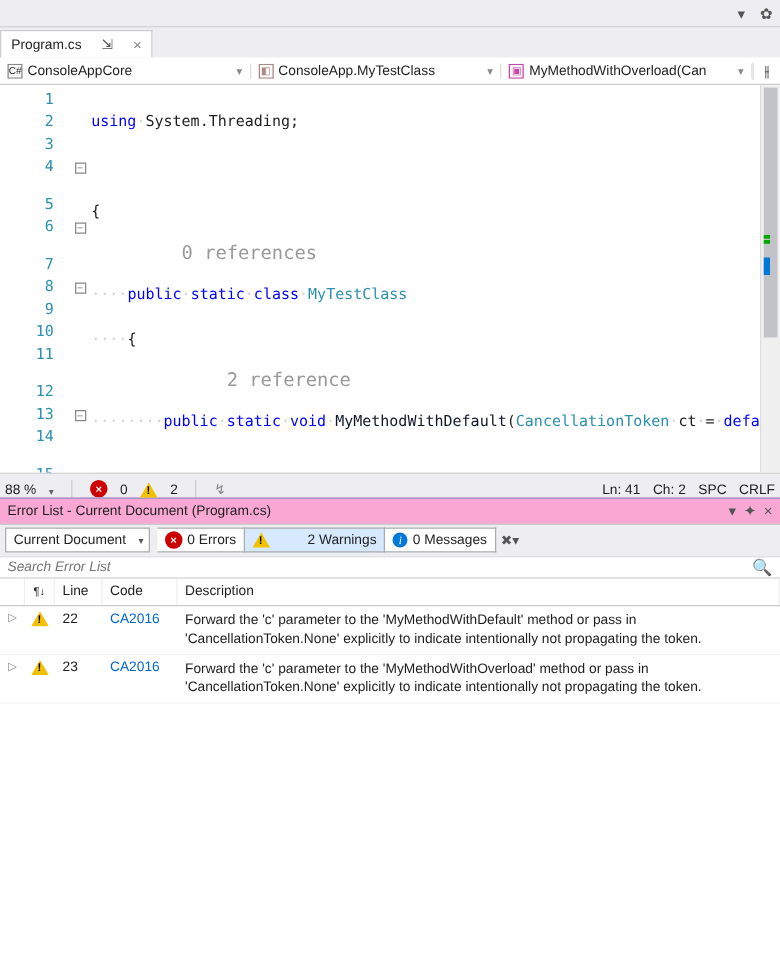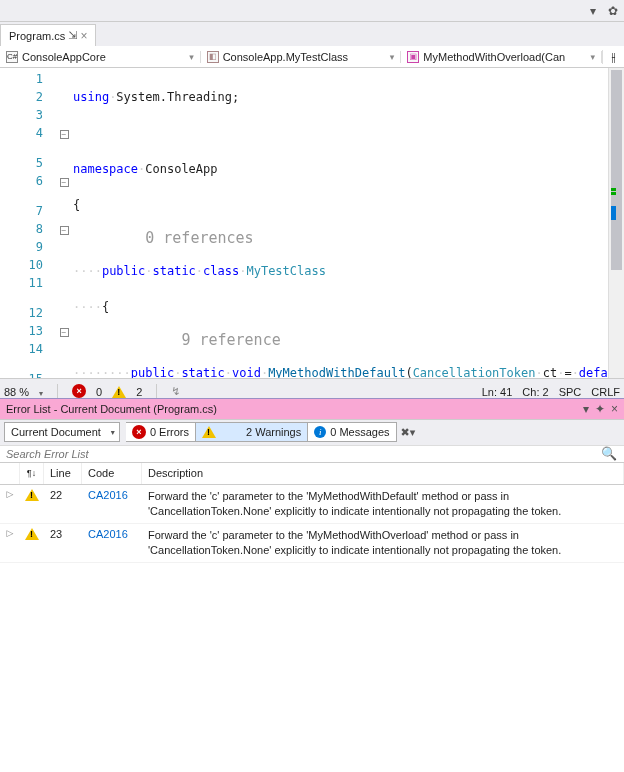--- a/index.html
+++ b/index.html
@@ -1,39 +1,39 @@
 <!DOCTYPE html>
 <html><head>
 <meta charset="utf-8">
 <style>
 * { margin: 0; padding: 0; box-sizing: border-box; }
 body { font-family: "Segoe UI", Tahoma, sans-serif; font-size: 12px; background: #eee; color: #1e1e1e; width: 624px; height: 772px; overflow: hidden; display: flex; flex-direction: column; }
 .toolbar-top { height: 22px; background: #eeeef2; border-bottom: 1px solid #ccc; display: flex; justify-content: flex-end; align-items: center; padding: 0 4px; gap: 6px; }
 .tb-icon { width: 14px; height: 14px; display: inline-flex; align-items: center; justify-content: center; color: #555; cursor: pointer; }
 .tab-bar { height: 24px; background: #eeeef2; display: flex; align-items: flex-end; }
-.tab { background: #fff; border-top: 1px solid #ccc; border-left: 1px solid #ccc; border-right: 1px solid #ccc; height: 22px; padding: 2px 8px; display: flex; align-items: center; gap: 3px; font-size: 11px; }
+.tab { background: #fff; border-top: 1px solid #ccc; border-left: 1px solid #ccc; border-right: 1px solid #ccc; height: 22px; padding: 2px 8px; display: flex; align-items: center; gap: 16px; font-size: 11px; }
 .tab .close { color: #888; cursor: pointer; font-size: 12px; }
 .tab .pin { color: #555; }
 .nav-bar { height: 22px; background: #fff; border-bottom: 1px solid #ccc; display: flex; align-items: center; }
 .nav-item { flex: 1; border-right: 1px solid #ddd; padding: 0 6px; font-size: 11px; display: flex; align-items: center; gap: 4px; overflow: hidden; white-space: nowrap; cursor: pointer; }
 .nav-item .dd { margin-left: auto; color: #888; font-size: 9px; }
 .ico-box { width: 12px; height: 12px; border: 1px solid #888; display: inline-block; font-size: 8px; line-height: 10px; text-align: center; background: #f8f8f8; }
 .ico-class { color: #a88; border-color: #a88; }
 .ico-method { color: #c4a; border-color: #c4a; }
 .editor-area { flex: 1; display: flex; background: #fff; overflow: hidden; position: relative; }
 .gutter { width: 55px; background: #fff; color: #2b91af; text-align: right; padding-right: 12px; font-family: Consolas, monospace; font-size: 12px; line-height: 18px; padding-top: 2px; }
 .fold-gutter { width: 18px; background: #fff; font-family: Consolas, monospace; font-size: 12px; line-height: 18px; padding-top: 2px; color: #888; text-align: center; position: relative; }
 .fold-gutter .fold { font-size: 8px; display: inline-block; border: 1px solid #888; width: 9px; height: 9px; line-height: 8px; text-align: center; cursor: pointer; }
 .code { flex: 1; font-family: Consolas, monospace; font-size: 12px; line-height: 18px; padding-top: 2px; white-space: pre; overflow: hidden; }
 .code .ln { height: 18px; }
 .ws { color: #d0d0d0; }
 .kw { color: #0000ff; }
 .type { color: #2b91af; }
 .id { color: #1e1e1e; }
-.mname { color: #0369a1; }
+.mname { color: #0f172a; }
 .ref { color: #999; font-size: 15px; height: 12px; line-height: 12px; }
 .vscroll { width: 16px; background: #f0f0f0; border-left: 1px solid #ddd; position: relative; }
 .vscroll .thumb { position: absolute; left: 2px; right: 2px; top: 2px; height: 200px; background: #c2c3c9; }
 .vscroll .mark { position: absolute; left: 2px; right: 2px; height: 3px; }
 .vscroll .mark.g { background: #0a0; right: 8px; }
 .vscroll .mark.b { background: #0078d7; right: 8px; }
 .status-bar { height: 20px; background: #eeeef2; border-top: 1px solid #ccc; display: flex; align-items: flex-end; font-size: 11px; padding: 0 4px; gap: 10px; }
 .status-bar .grow { flex: 1; }
 .status-bar .dd2 { font-size: 8px; color: #666; cursor: pointer; }
 .err-ico { width: 14px; height: 14px; border-radius: 50%; background: #c00; color: #fff; display: inline-flex; align-items: center; justify-content: center; font-size: 9px; font-weight: bold; }
@@ -141,26 +141,25 @@
       <div>&nbsp;</div>
       <div class="ref">&nbsp;</div>
     <div><span class="fold">−</span></div>
     <div>&nbsp;</div>
       <div>&nbsp;</div>
 
   </div>
   <div class="code">
 <div class="ln"><span class="kw">using</span><span class="ws">·</span><span class="id">System.Threading;</span></div>
 <div class="ln">&nbsp;</div>
-<div class="ln"><span class="kw">namespace</span><span class="ws">·</span><span class="id">ConsoleApp</span></div>
 <div class="ln"><span class="id">{</span></div>
 <div class="ref"><span class="ws">        </span><span>0 references</span></div>
 <div class="ln"><span class="ws">····</span><span class="kw">public</span><span class="ws">·</span><span class="kw">static</span><span class="ws">·</span><span class="kw">class</span><span class="ws">·</span><span class="type">MyTestClass</span></div>
 <div class="ln"><span class="ws">····</span><span class="id">{</span></div>
-<div class="ref"><span class="ws">            </span><span>9 reference</span></div>
+<div class="ref"><span class="ws">            </span><span>2 reference</span></div>
 <div class="ln"><span class="ws">········</span><span class="kw">public</span><span class="ws">·</span><span class="kw">static</span><span class="ws">·</span><span class="kw">void</span><span class="ws">·</span><span class="mname">MyMethodWithDefault</span><span class="id">(</span><span class="type">CancellationToken</span><span class="ws">·</span><span class="id">ct</span><span class="ws">·</span><span class="id">=</span><span class="ws">·</span><span class="kw">default</span></div>
 
 
 
 
 
 
 
 
 

